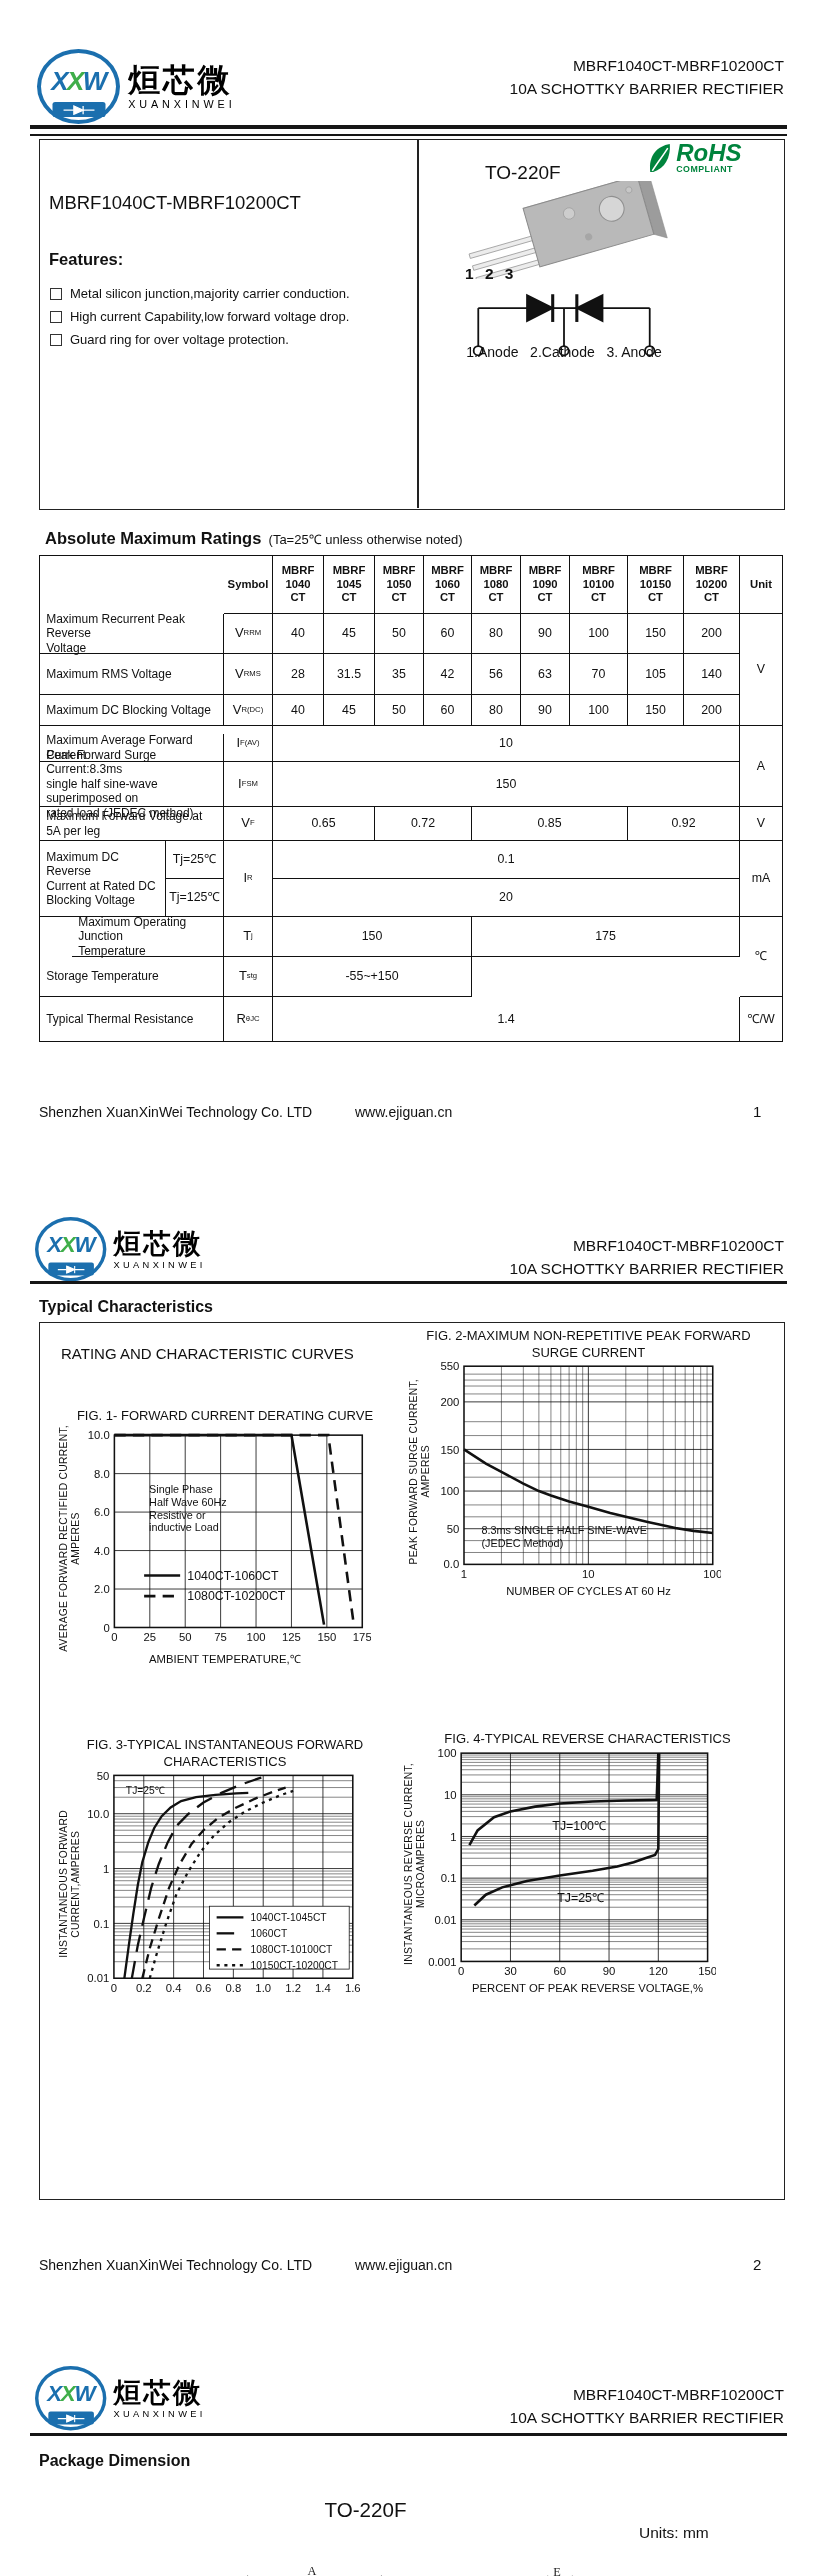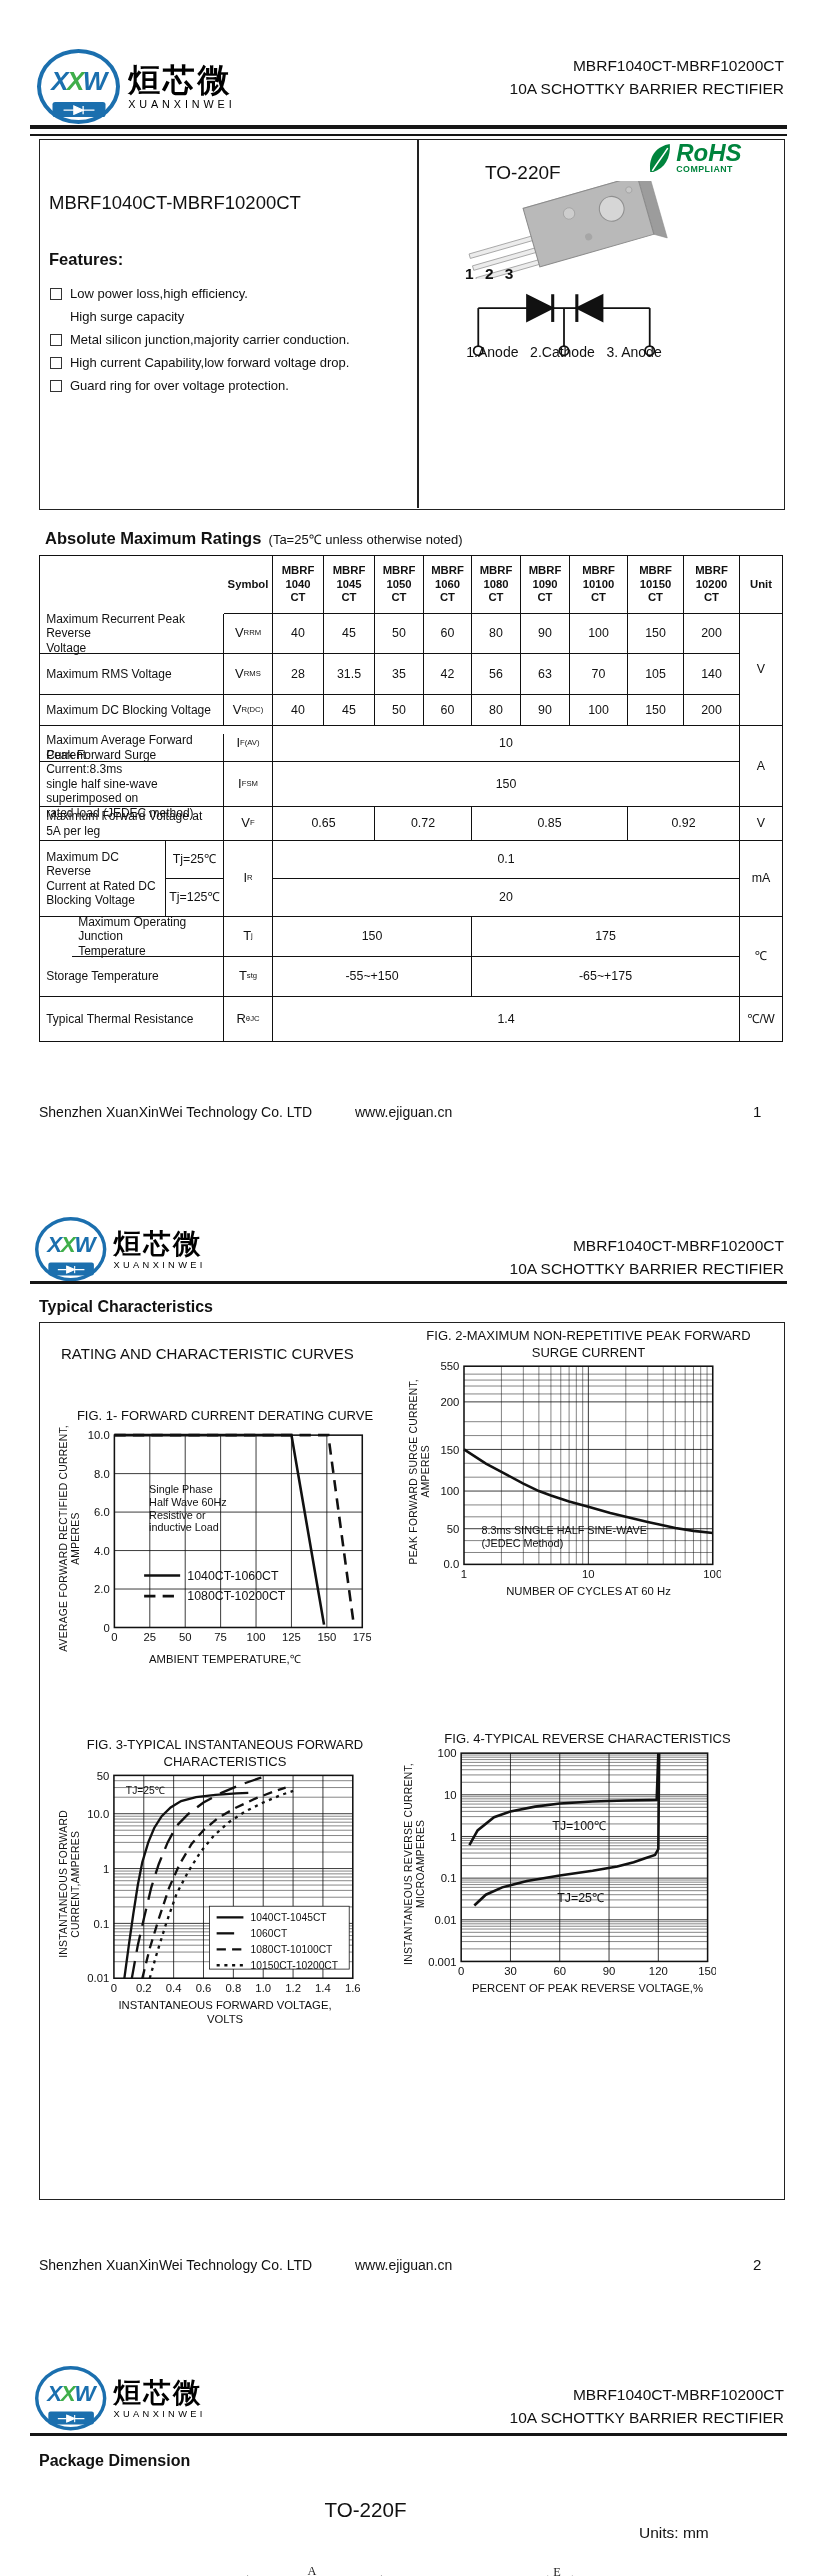--- a/index.html
+++ b/index.html
@@ -81,27 +81,20 @@
 </div>
 <div class="hr" style="left:30px;top:125px;width:757px;height:3.6px"></div>
 <div class="hr" style="left:30px;top:134px;width:757px;height:1.5px"></div>
 
 <div class="box" style="left:39px;top:139px;width:744px;height:369px"></div>
 <div class="vdiv" style="left:417px;top:139px;height:369px"></div>
 
 <div class="ptitle" style="left:49px;top:192px">MBRF1040CT-MBRF10200CT</div>
 <div class="feath" style="left:49px;top:250px">Features:</div>
 <div class="featl" style="left:49px;top:282px">
-  <div class="feat">
-      <span class="cb"></span>
-      <div class="ft">
-        <div>Low power loss,high efficiency.</div>
-        <div>High surge capacity</div>
-      </div>
-    </div>
   <div class="feat">
       <span class="cb"></span>
       <div class="ft">
         <div>Metal silicon junction,majority carrier conduction.</div>
       </div>
     </div>
   <div class="feat">
       <span class="cb"></span>
       <div class="ft">
         <div>High current Capability,low forward voltage drop.</div>
@@ -258,21 +251,20 @@
     <div class="ac " style="grid-area: 8 / 13 / 10 / 14;">mA</div>
     <div class="ac l" style="grid-area: 10 / 1 / 11 / 3; margin-left: 32px;">Maximum Operating Junction
 Temperature</div>
     <div class="ac s" style="grid-area: 10 / 3 / 11 / 4;"><span>T</span><sub>j</sub></div>
     <div class="ac " style="grid-area: 10 / 4 / 11 / 8;">150</div>
     <div class="ac " style="grid-area: 10 / 8 / 11 / 13;">175</div>
     <div class="ac " style="grid-area: 10 / 13 / 12 / 14;">℃</div>
     <div class="ac l" style="grid-area: 11 / 1 / 12 / 3;">Storage Temperature</div>
     <div class="ac s" style="grid-area: 11 / 3 / 12 / 4;"><span>T</span><sub>stg</sub></div>
     <div class="ac " style="grid-area: 11 / 4 / 12 / 8;">-55~+150</div>
-    <div class="ac " style="grid-area: 11 / 8 / 12 / 13;">-65~+175</div>
     <div class="ac l" style="grid-area: 12 / 1 / 13 / 3;">Typical Thermal Resistance</div>
     <div class="ac s" style="grid-area: 12 / 3 / 13 / 4;"><span>R</span><sub>θJC</sub></div>
     <div class="ac " style="grid-area: 12 / 4 / 13 / 13;">1.4</div>
     <div class="ac " style="grid-area: 12 / 13 / 13 / 14;">℃/W</div>
   </div>
 
 <div class="ftr" style="left:39px;top:1104px">Shenzhen XuanXinWei Technology Co. LTD</div>
 <div class="ftr" style="left:355px;top:1104px">www.ejiguan.cn</div>
 <div class="ftr" style="left:753px;top:1103px;font-size:15px">1</div>
 
@@ -476,24 +468,20 @@
         <line x1="261.52" y1="285.8" x2="313.52" y2="285.8" stroke="#111" stroke-width="4.5" stroke-dasharray="none"></line>
         <text x="327.52" y="293.8" font-size="20">1040CT-1045CT</text>
         <line x1="261.52" y1="316.8" x2="313.52" y2="316.8" stroke="#111" stroke-width="4.5" stroke-dasharray="34 18"></line>
         <text x="327.52" y="324.8" font-size="20">1060CT</text>
         <line x1="261.52" y1="347.8" x2="313.52" y2="347.8" stroke="#111" stroke-width="4.5" stroke-dasharray="18 12"></line>
         <text x="327.52" y="355.8" font-size="20">1080CT-10100CT</text>
         <line x1="261.52" y1="378.8" x2="313.52" y2="378.8" stroke="#111" stroke-width="4.5" stroke-dasharray="6 9"></line>
         <text x="327.52" y="386.8" font-size="20">10150CT-10200CT</text>
       </svg>
   </div>
-  <div class="fig-xl">
-      <div>INSTANTANEOUS FORWARD VOLTAGE,</div>
-      <div>VOLTS</div>
-    </div>
 </div>
 <div class="fig" style="left:403px;top:1731px;width:369px">
   <div class="fig-t">FIG. 4-TYPICAL REVERSE CHARACTERISTICS</div>
   <div class="fig-row">
     <div class="fig-yl">
         <div>INSTANTANEOUS REVERSE CURRENT,</div>
         <div>MICROAMPERES</div>
       </div>
     <svg viewBox="0 0 560 450" width="289" height="232">
         <text x="66" y="441" text-anchor="middle" font-size="22">0</text>

